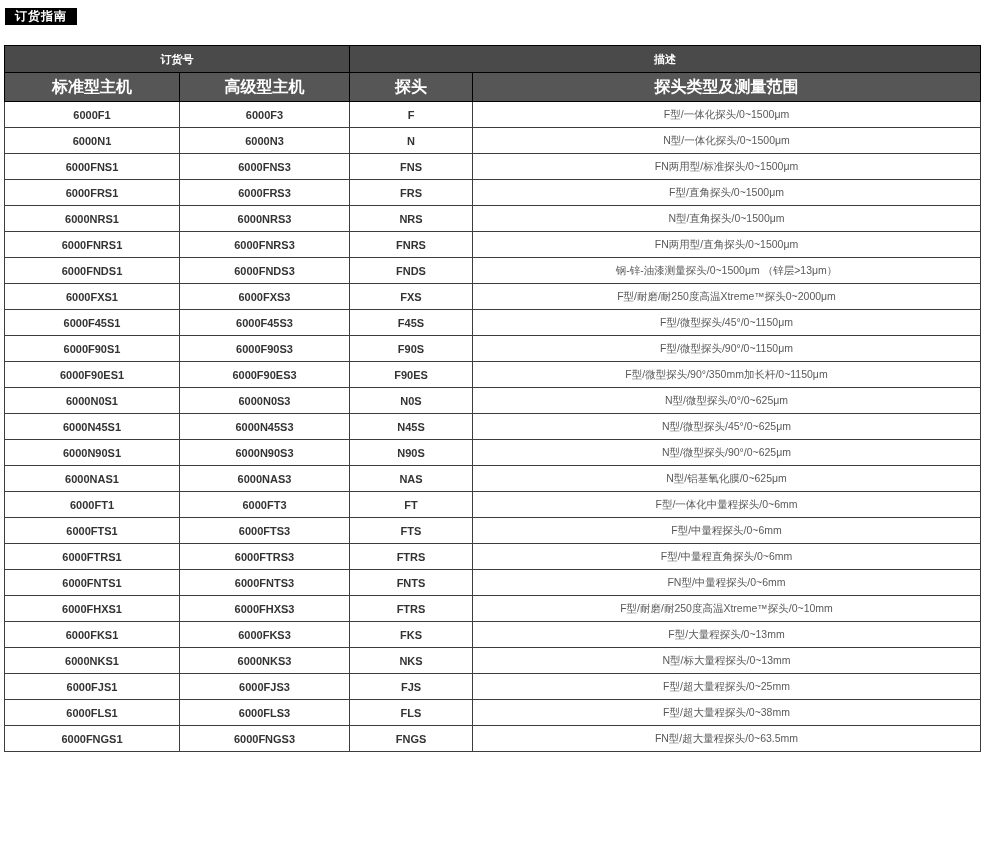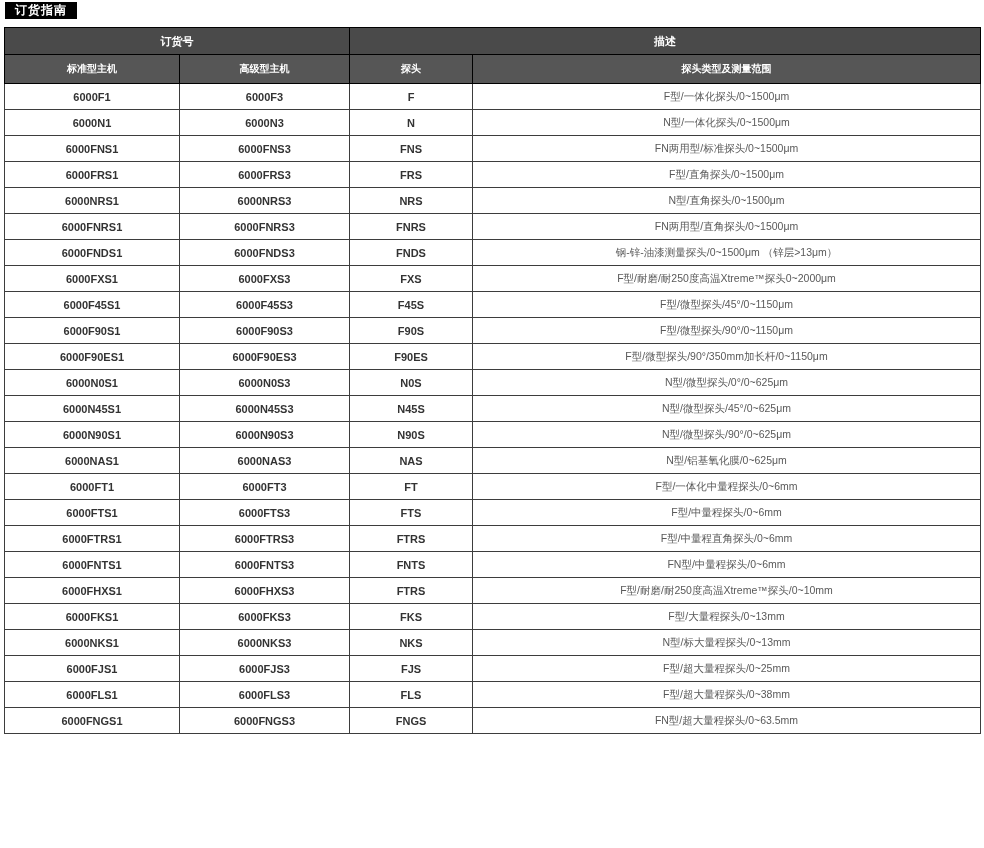--- a/index.html
+++ b/index.html
@@ -9,31 +9,31 @@
     font-family: "Liberation Sans", "DejaVu Sans", sans-serif;
   }
   .page {
     width: 984px;
     height: 848px;
     background: #ffffff;
     position: relative;
   }
   .title-badge {
     display: inline-block;
-    margin: 2px 0 0 5px;
+    margin: 8px 0 0 5px;
     background: #000000;
     color: #ffffff;
     font-size: 12px;
     font-weight: bold;
     line-height: 17px;
     padding: 0 10px;
     letter-spacing: 1px;
   }
   table.order-table {
-    margin: 8px 0 0 4px;
+    margin: 20px 0 0 4px;
     width: 976px;
     border-collapse: collapse;
     table-layout: fixed;
   }
   table.order-table th,
   table.order-table td {
     border: 1px solid #3d3d3d;
     text-align: center;
     vertical-align: middle;
     overflow: hidden;
@@ -43,21 +43,21 @@
     background: #4a4a4a;
     color: #ffffff;
     font-size: 11px;
     font-weight: bold;
     height: 27px;
     border-color: #000000;
   }
   thead tr.hrow2 th {
     background: #565656;
     color: #ffffff;
-    font-size: 10px;
+    font-size: 16px;
     font-weight: bold;
     height: 29px;
     border-color: #000000;
   }
   tbody td {
     height: 26px;
     font-size: 11px;
     font-weight: bold;
     color: #333333;
     background: #ffffff;

